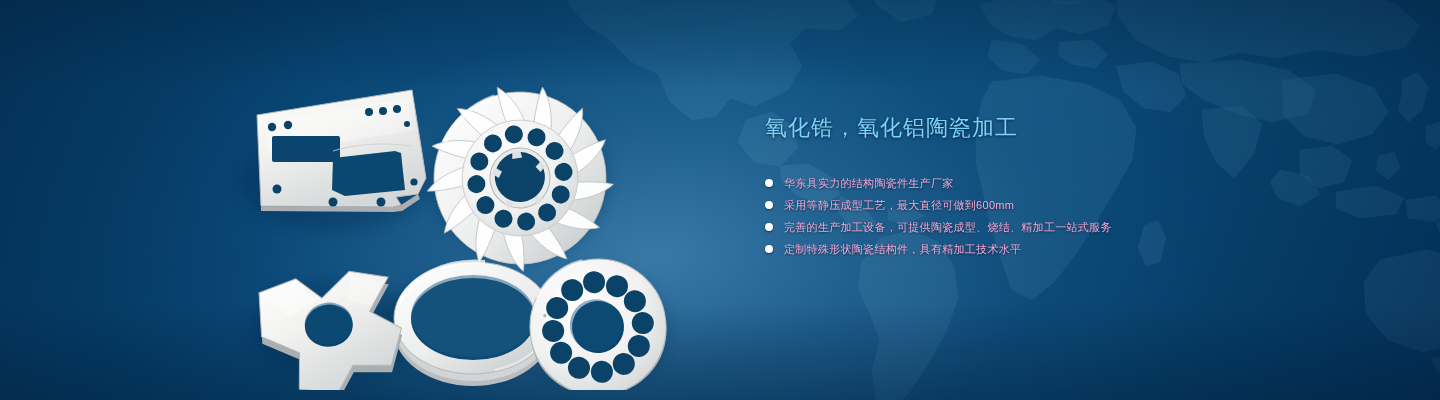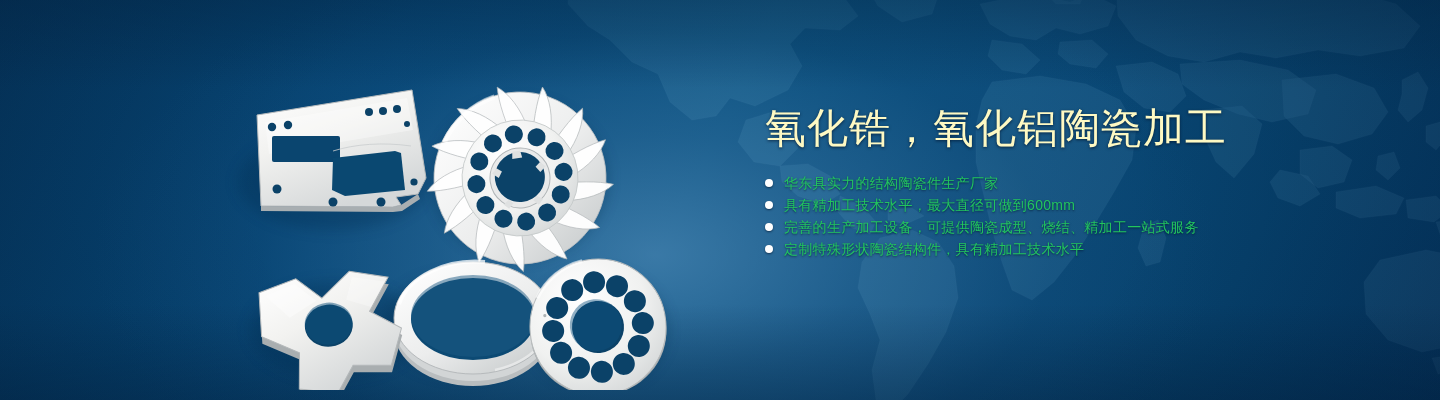--- a/index.html
+++ b/index.html
@@ -55,24 +55,24 @@
   }
   .parts svg{ width:100%; height:100%; display:block; }
 
   
   .copy{
     position:absolute;
     left:765px; top:108px;
     width:620px;
   }
   .headline{
-    font-size:41px;
+    font-size:22px;
     line-height:40px;
     letter-spacing:1px;
-    color:#fef9c3;
+    color:#7dd3fc;
     font-weight:400;
     text-shadow:0 1px 3px rgba(0,18,40,0.75);
     white-space:nowrap;
   }
   .bullets{
     margin-top:24px;
     list-style:none;
   }
   .bullet{
     display:flex;
@@ -82,23 +82,23 @@
   }
   .dot{
     width:8px; height:8px;
     border-radius:50%;
     background:#ffffff;
     flex:0 0 8px;
     margin-right:11px;
     box-shadow:0 1px 2px rgba(0,15,35,0.55);
   }
   .btext{
-    font-size:14px;
+    font-size:11px;
     line-height:22px;
-    color:#22c55e;
+    color:#f9a8d4;
     letter-spacing:0.3px;
     white-space:nowrap;
     text-shadow:0 1px 2px rgba(0,18,40,0.65);
   }
 </style>
 </head>
 <body>
 
 <div id="banner">
 
@@ -381,21 +381,21 @@
 
     <ul class="bullets">
 
       <li class="bullet">
         <span class="dot"></span>
         <span class="btext">华东具实力的结构陶瓷件生产厂家</span>
       </li>
 
       <li class="bullet">
         <span class="dot"></span>
-        <span class="btext">具有精加工技术水平，最大直径可做到600mm</span>
+        <span class="btext">采用等静压成型工艺，最大直径可做到600mm</span>
       </li>
 
       <li class="bullet">
         <span class="dot"></span>
         <span class="btext">完善的生产加工设备，可提供陶瓷成型、烧结、精加工一站式服务</span>
       </li>
 
       <li class="bullet">
         <span class="dot"></span>
         <span class="btext">定制特殊形状陶瓷结构件，具有精加工技术水平</span>

